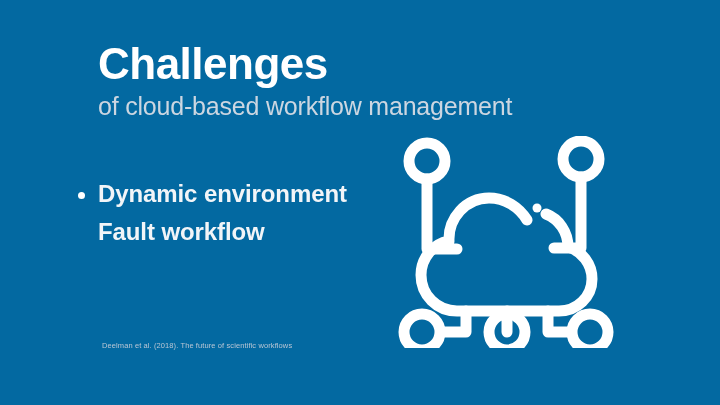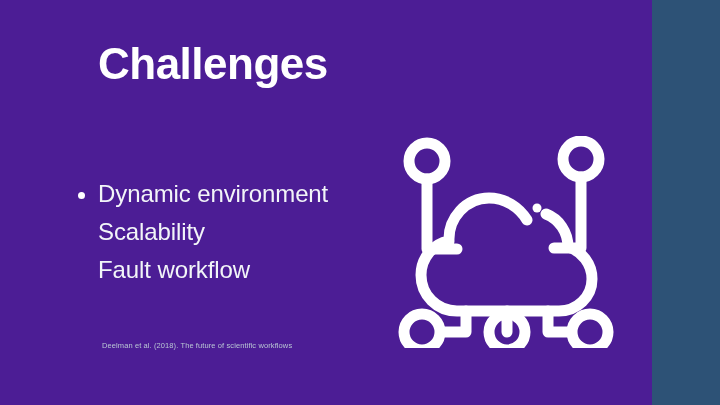--- a/index.html
+++ b/index.html
@@ -2,23 +2,23 @@
 <html><head>
 <meta charset="utf-8">
 <style>
   html, body {
     margin: 0;
     padding: 0;
     background: #2d5276;
   }
   .slide {
     position: relative;
-    width: 652px;
+    width: 720px;
     height: 405px;
-    background: #4c1d95;
+    background: #0369a1;
     overflow: hidden;
     font-family: "Liberation Sans", sans-serif;
     -webkit-font-smoothing: antialiased;
   }
 
   
   .text-col {
     position: absolute;
     left: 98px;
     top: 42px;
@@ -54,20 +54,21 @@
   }
   .bullet-item {
     position: relative;
     font-size: 24px;
     color: #f2f5f8;
     line-height: 1.0;
     height: 38px;
     padding-left: 20px;
     white-space: nowrap;
     letter-spacing: -0.1px;
+    font-weight: bold;
   }
   .bullet-item .dot {
     position: absolute;
     left: 0px;
     top: 10px;
     width: 7px;
     height: 7px;
     border-radius: 50%;
     background: #ffffff;
   }
@@ -93,30 +94,27 @@
   }
   .icon-wrap svg { display: block; }
 </style>
 </head>
 <body>
 
 <div class="slide">
 
   <div class="text-col">
     <h1 class="slide-title">Challenges</h1>
+    <h2 class="slide-subtitle">of cloud-based workflow management</h2>
   </div>
 
   <ul class="bullet-list">
     <li class="bullet-item">
       <span class="dot"></span>
       <span>Dynamic environment</span>
-    </li>
-    <li class="bullet-item no-dot">
-      
-      <span>Scalability</span>
     </li>
     <li class="bullet-item no-dot">
       
       <span>Fault workflow</span>
     </li>
   </ul>
 
   <div class="citation">Deelman et al. (2018). The future of scientific workflows</div>
 
   <div class="icon-wrap">

